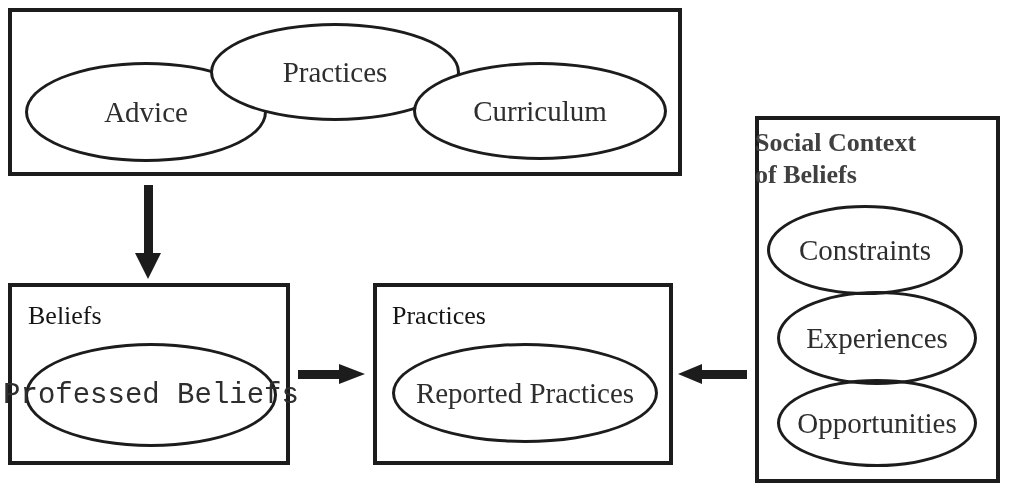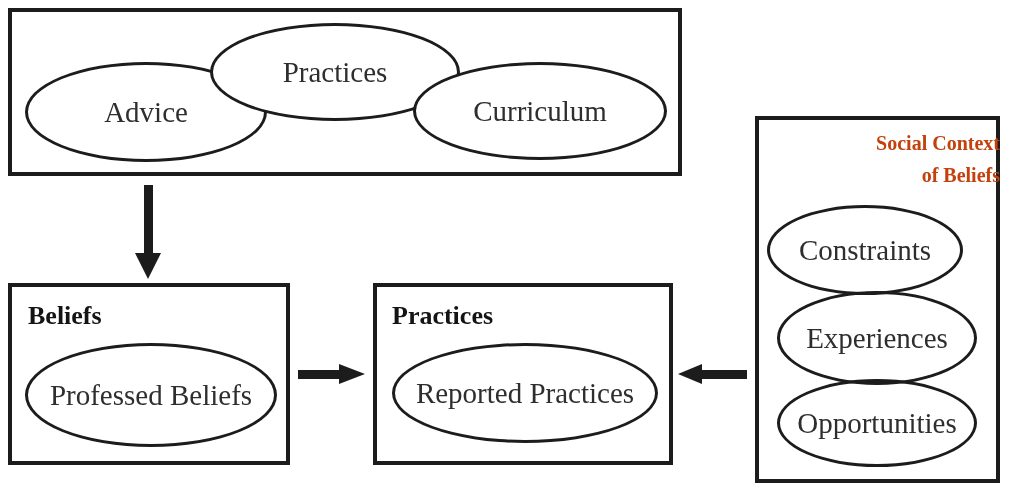--- a/index.html
+++ b/index.html
@@ -30,54 +30,54 @@
     display: flex;
     align-items: center;
     justify-content: center;
     font-size: 29px;
     color: #2e2e2e;
     white-space: nowrap;
   }
   .ellipse.transparent { background: transparent; }
   .box-title {
     position: absolute;
-    font-weight: bold;
+    font-weight: normal;
     font-size: 26px;
     color: #141414;
     white-space: nowrap;
   }
   .social-title {
     position: absolute;
     left: 755px;
     top: 127px;
     width: 245px;
-    text-align: right;
+    text-align: left;
     font-weight: bold;
-    font-size: 20px;
+    font-size: 26px;
     line-height: 32px;
-    color: #c2410c;
+    color: #404040;
   }
   .shaft { position: absolute; background: #1c1c1c; }
   .head  { position: absolute; width: 0; height: 0; }
 
   
   .el-advice     { left: 25px;  top: 62px;  width: 242px; height: 100px; z-index: 1; text-align: center; }
   .el-knowledge  { left: 210px; top: 23px;  width: 250px; height: 98px;  z-index: 2; }
   .el-curriculum { left: 413px; top: 62px;  width: 254px; height: 98px;  z-index: 3; }
 
   
   .sources-box   { left: 8px;   top: 8px;   width: 674px; height: 168px; }
   .beliefs-box   { left: 8px;   top: 283px; width: 282px; height: 182px; }
   .practices-box { left: 373px; top: 283px; width: 300px; height: 182px; }
   .social-box    { left: 755px; top: 116px; width: 245px; height: 367px; }
 
   .beliefs-title   { left: 28px;  top: 301px; }
   .practices-title { left: 392px; top: 301px; }
 
-  .el-professed { left: 25px;  top: 343px; width: 252px; height: 104px; }
+  .el-professed { left: 25px;  top: 343px; width: 252px; height: 104px; font-family: Liberation Mono, monospace; }
   .el-reported  { left: 392px; top: 343px; width: 266px; height: 100px; }
 
   .el-constraints   { left: 767px; top: 205px; width: 196px; height: 90px; z-index: 1; }
   .el-experiences   { left: 777px; top: 291px; width: 200px; height: 94px; z-index: 2; text-align: right; }
   .el-opportunities { left: 777px; top: 379px; width: 200px; height: 88px; z-index: 3; }
 
   
   .down-shaft { left: 144px; top: 185px; width: 9px;  height: 70px; }
   .down-head  { left: 135px; top: 253px;
                 border-left: 13px solid transparent;

